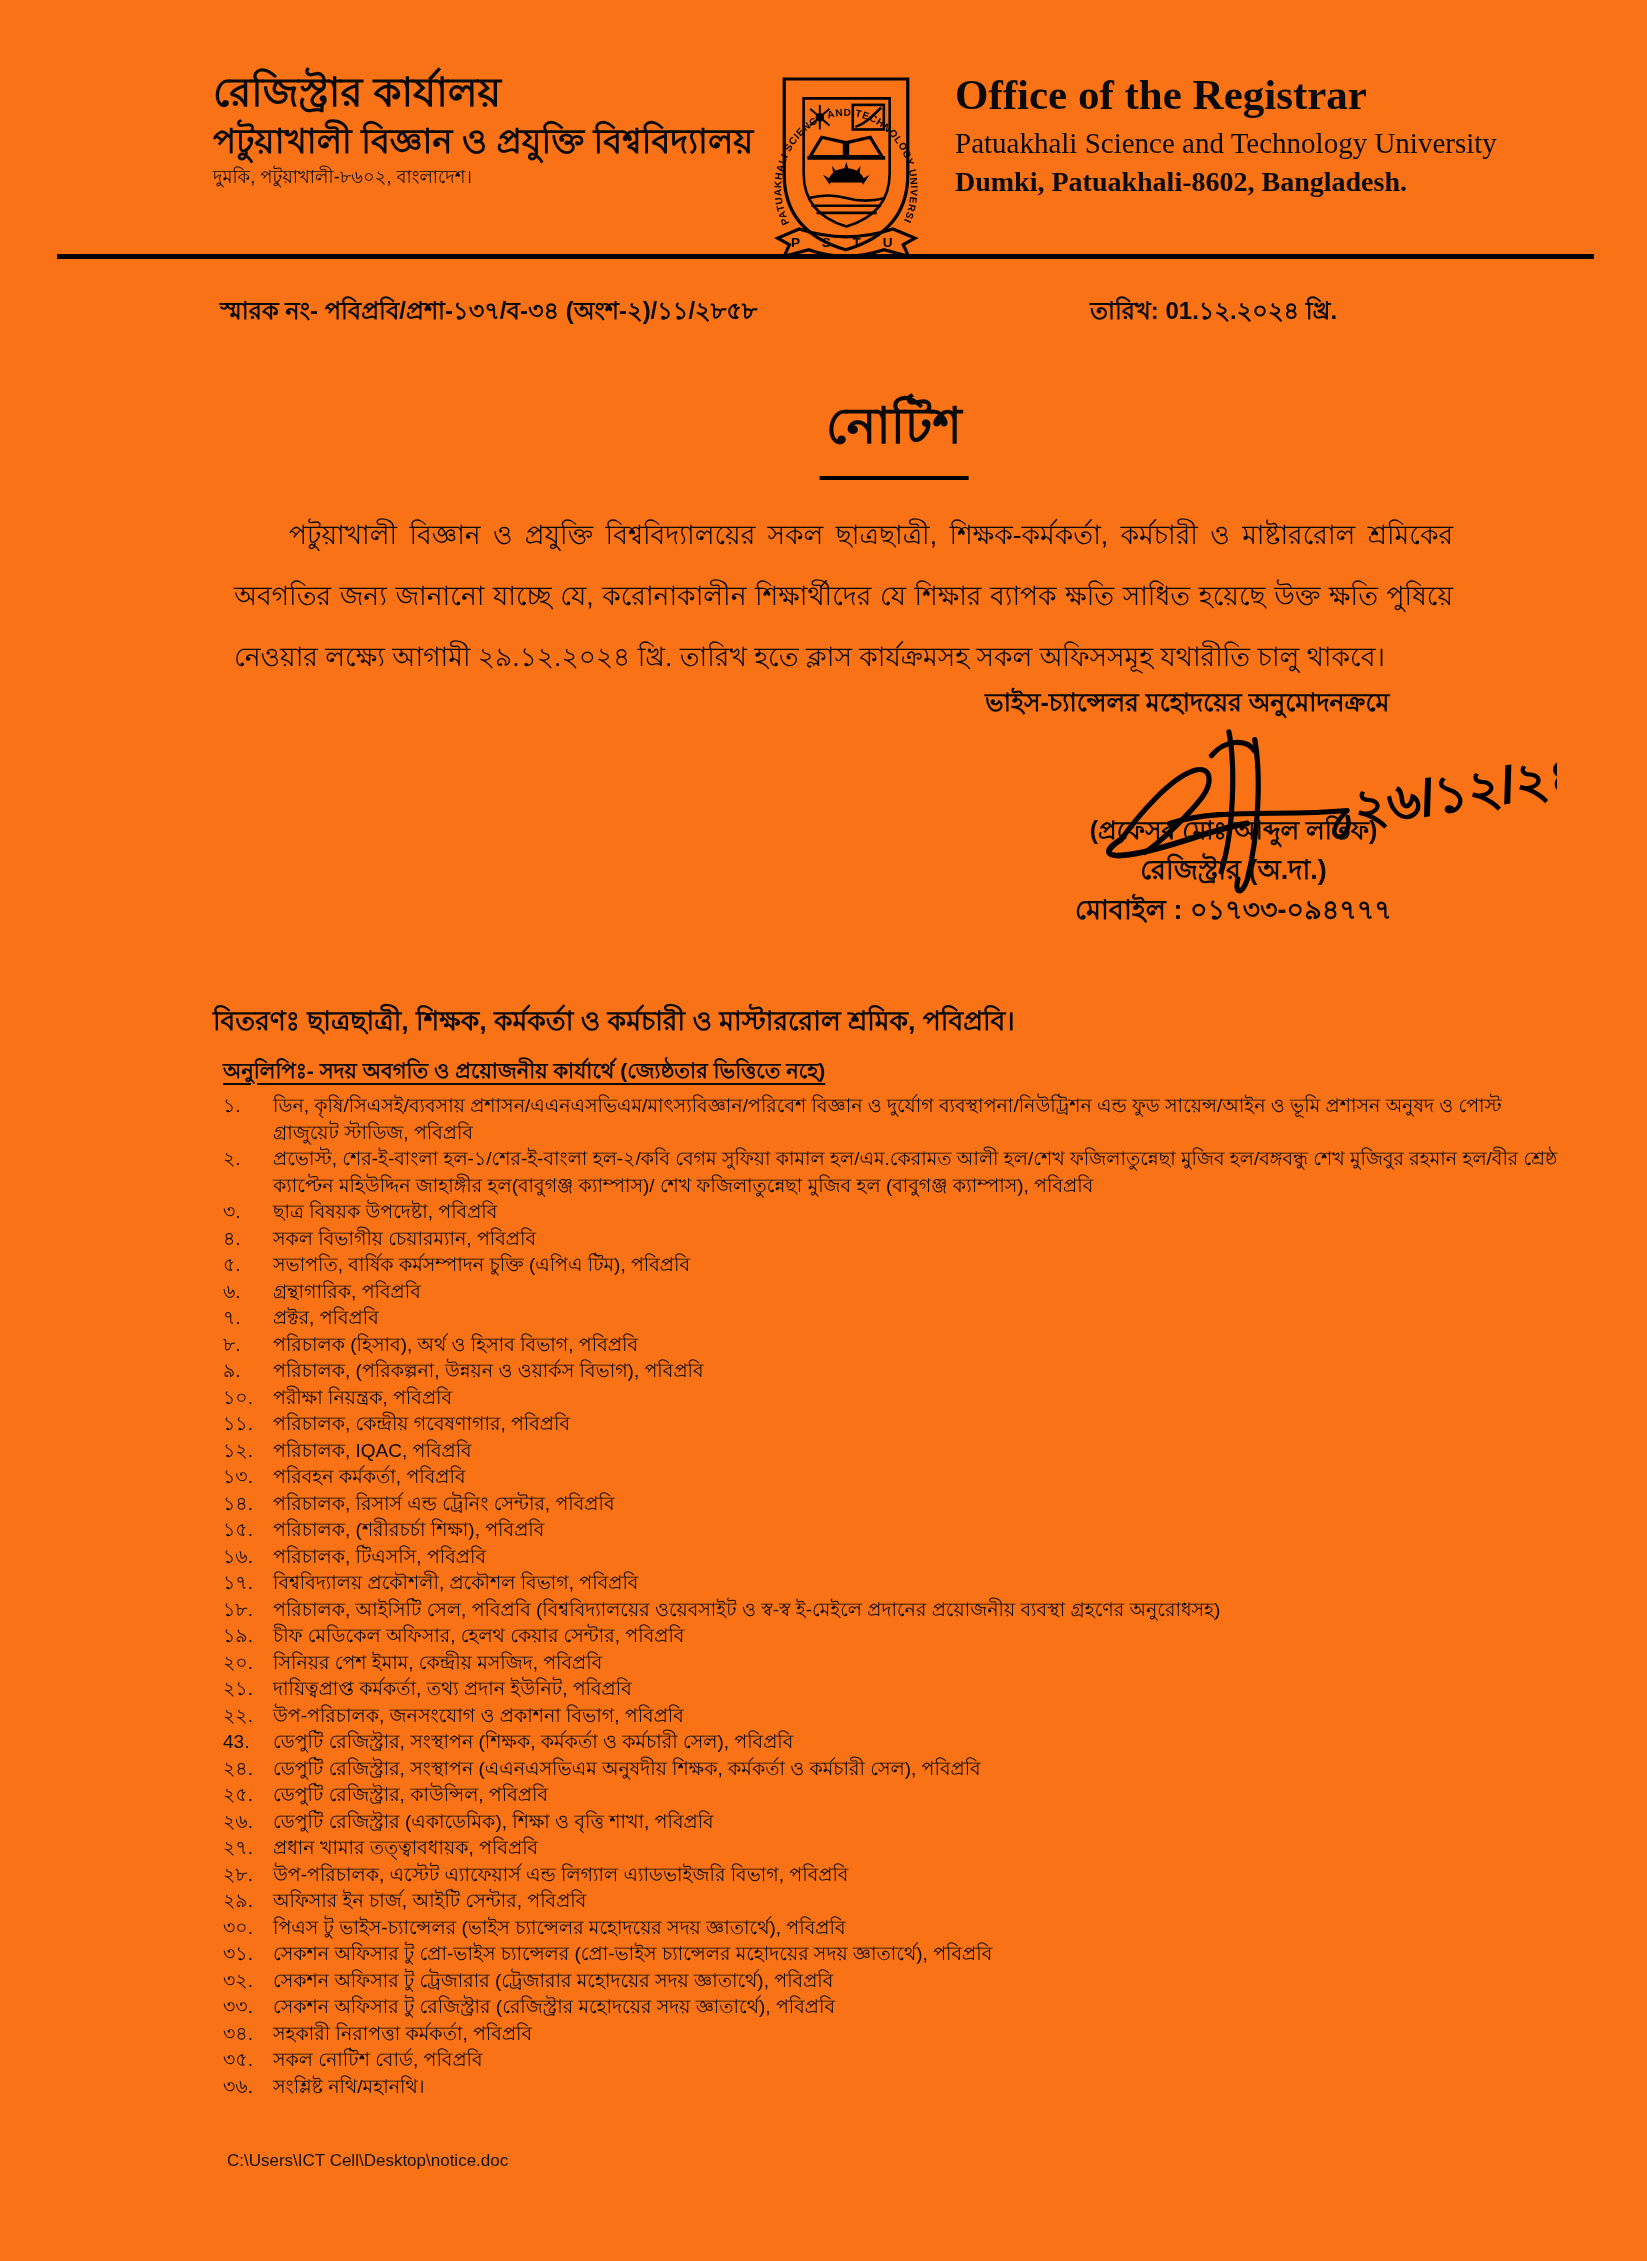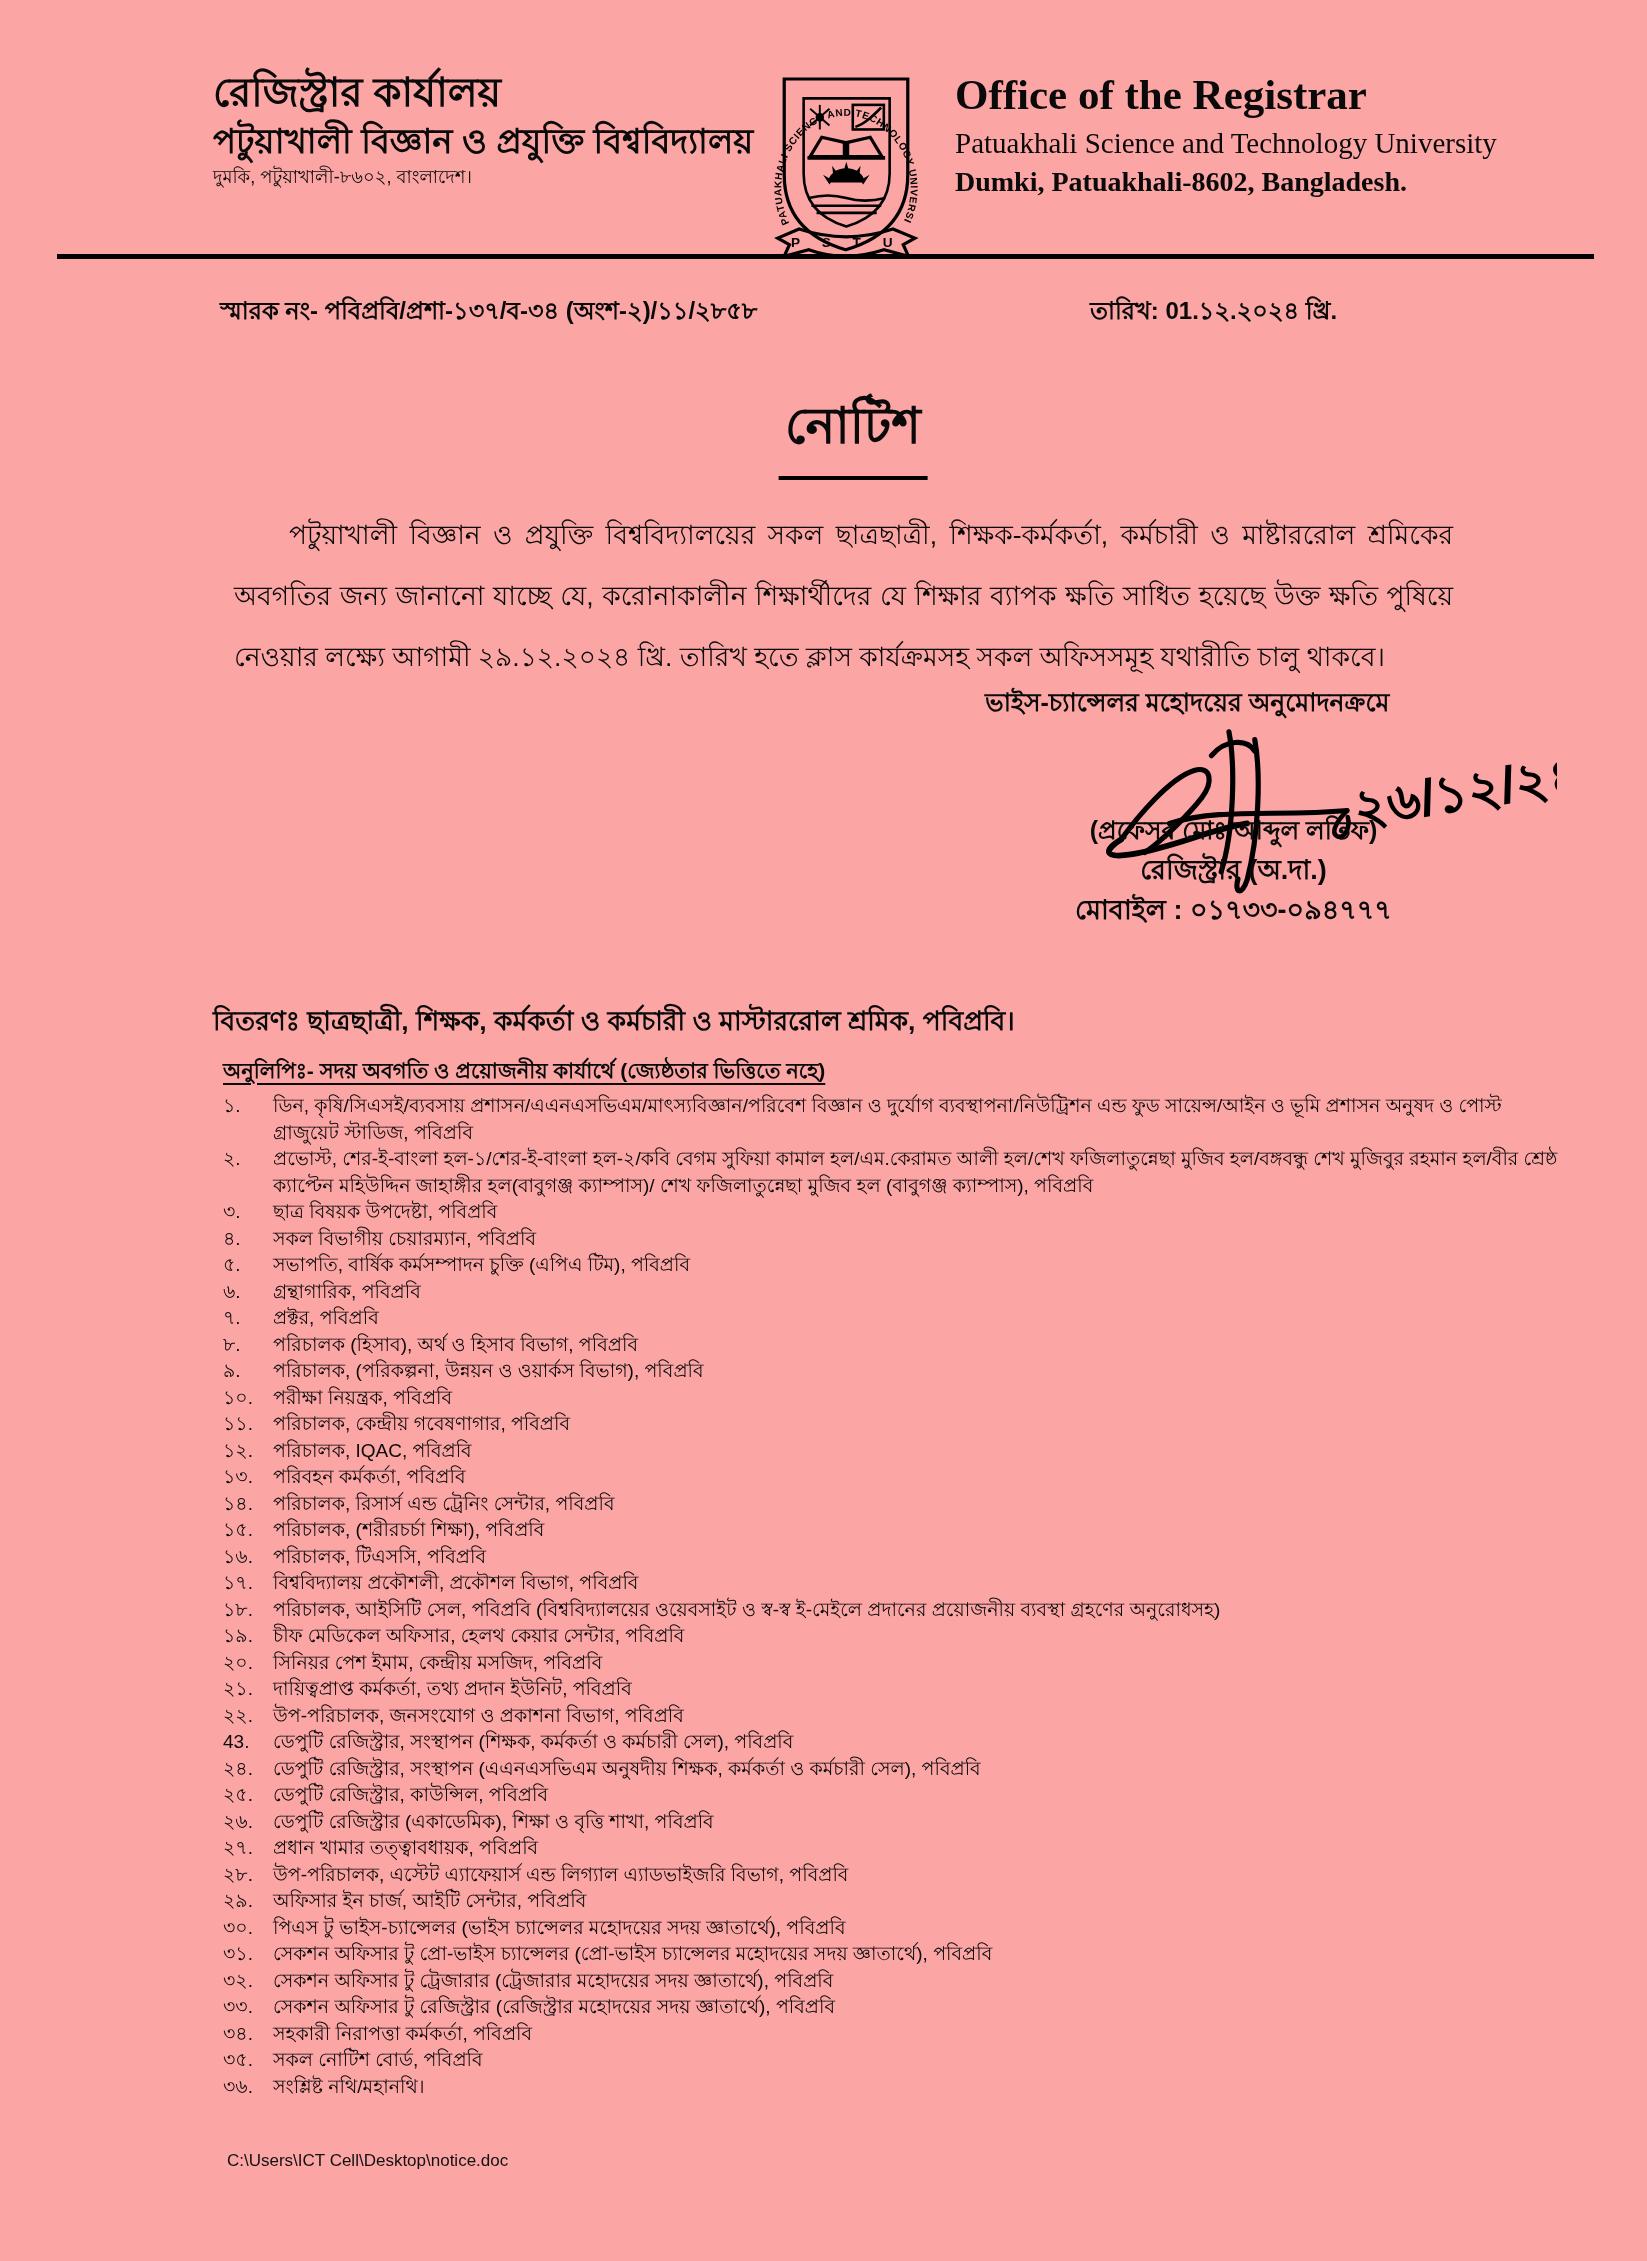--- a/index.html
+++ b/index.html
@@ -1,40 +1,40 @@
 <!DOCTYPE html>
 <html lang="bn" style="font-size:10.3px"><head>
 <meta charset="utf-8">
 <style>
   html,body{margin:0;padding:0;background:#888;}
   .page{
     position:relative;
     width:1647px;height:2261px;
-    background:#fca5a5;
+    background:#f97316;
     color:#0a0a0a;
     font-family:"Liberation Sans", sans-serif;
     overflow:hidden;
   }
   
   .hdr-bn{position:absolute;left:213px;top:65px;}
   .hdr-bn .l1{font-size:40px;font-weight:bold;line-height:1.35;}
   .hdr-bn .l2{font-size:34px;font-weight:bold;line-height:1.35;}
   .hdr-bn .l3{font-size:18px;font-weight:normal;line-height:1.4;}
   .hdr-en{position:absolute;left:955px;top:68px;font-family:"Liberation Serif", serif;}
   .hdr-en .l1{font-size:43px;font-weight:bold;line-height:1.25;}
   .hdr-en .l2{font-size:29px;line-height:1.45;}
   .hdr-en .l3{font-size:28px;font-weight:bold;line-height:1.3;}
   .logo{position:absolute;left:770px;top:70px;width:152px;height:203px;}
   .hrule{position:absolute;left:57px;top:254px;width:1537px;height:4.5px;background:#000;}
   
   .memo-no{position:absolute;left:220px;top:292px;font-size:24px;font-weight:bold;}
   .memo-date{position:absolute;left:1090px;top:292px;font-size:24px;font-weight:bold;}
   
   .title{
-    position:absolute;left:853px;top:388px;transform:translateX(-50%);
+    position:absolute;left:894px;top:388px;transform:translateX(-50%);
     font-size:50px;font-weight:bold;
     padding:0 6.5px 5.2px 6.5px;border-bottom:4.5px solid #000;
   }
   
   .body-par{
     position:absolute;left:234px;top:505px;width:1219px;
     font-size:26.5px;line-height:61px;text-align:justify;text-indent:55px;
   }
   
   .approval{position:absolute;left:985px;top:683px;font-size:25px;font-weight:bold;}

